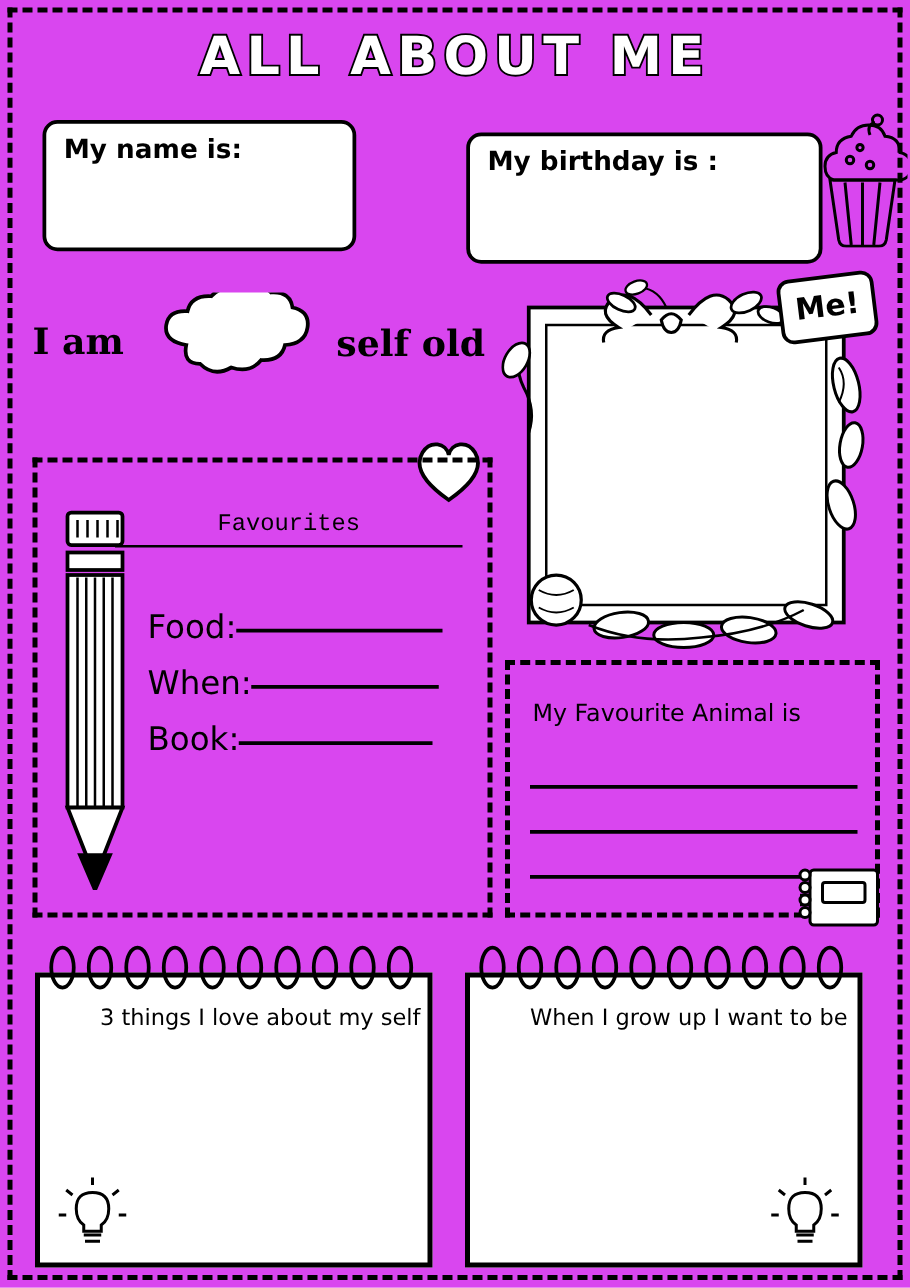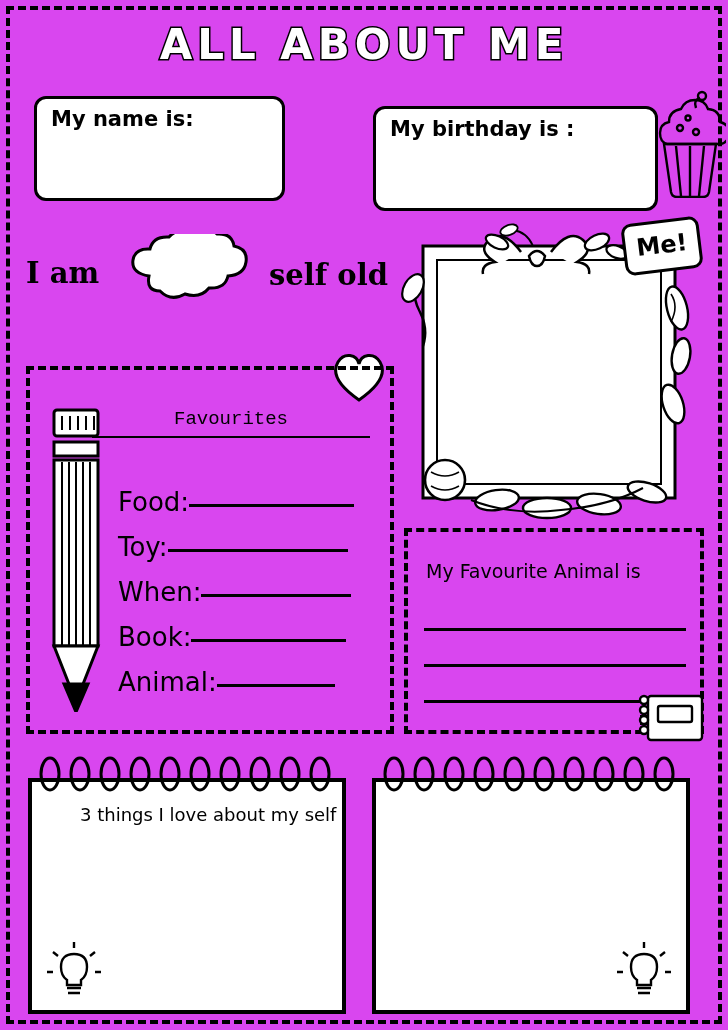--- a/index.html
+++ b/index.html
@@ -338,30 +338,24 @@
       </div>
 
       <div id="fav-title">Favourites</div>
       <div id="fav-title-rule"></div>
 
       <div class="fav-list">
         <div class="fav-item">
           <span>Food:</span><span class="line" style="width:165px"></span>
         </div>
         <div class="fav-item">
-          <span>Toy:</span><span class="line" style="width:180px"></span>
-        </div>
-        <div class="fav-item">
           <span>When:</span><span class="line" style="width:150px"></span>
         </div>
         <div class="fav-item">
           <span>Book:</span><span class="line" style="width:155px"></span>
-        </div>
-        <div class="fav-item">
-          <span>Animal:</span><span class="line" style="width:118px"></span>
         </div>
       </div>
     </div>
 
     <div id="subject-box">
       <div id="subject-label">My Favourite Animal is</div>
       <div class="subj-line" style="top:96px"></div>
       <div class="subj-line" style="top:132px"></div>
       <div class="subj-line" style="top:168px"></div>
       <div style="position:absolute; right:-8px; bottom:-18px; width:72px; height:62px;">
@@ -422,20 +416,21 @@
               <ellipse cx="112" cy="18" rx="9" ry="16"></ellipse>
             <ellipse cx="142" cy="18" rx="9" ry="16"></ellipse>
               <ellipse cx="172" cy="18" rx="9" ry="16"></ellipse>
             <ellipse cx="202" cy="18" rx="9" ry="16"></ellipse>
               <ellipse cx="232" cy="18" rx="9" ry="16"></ellipse>
             <ellipse cx="262" cy="18" rx="9" ry="16"></ellipse>
               <ellipse cx="292" cy="18" rx="9" ry="16"></ellipse>
           </g>
         </svg>
       </div>
+      <div class="nb-text">When I grow up I want to be</div>
       <div class="bulb bulb-right">
         <svg viewBox="0 0 56 60" width="56" height="60">
           <g fill="#fff" stroke="#000" stroke-width="2.4">
             <path d="M28 14 q13 0 13 13 q0 9 -6 13 v5 h-14 v-5 q-6 -4 -6 -13 q0 -13 13 -13 Z"></path>
             <path d="M21 48 h14 M22 53 h12"></path>
           </g>
           <g stroke="#000" stroke-width="2.4" fill="none">
             <path d="M28 8 v-6 M12 16 l-5 -4 M44 16 l5 -4 M7 32 h-6 M49 32 h6"></path>
           </g>
         </svg>

